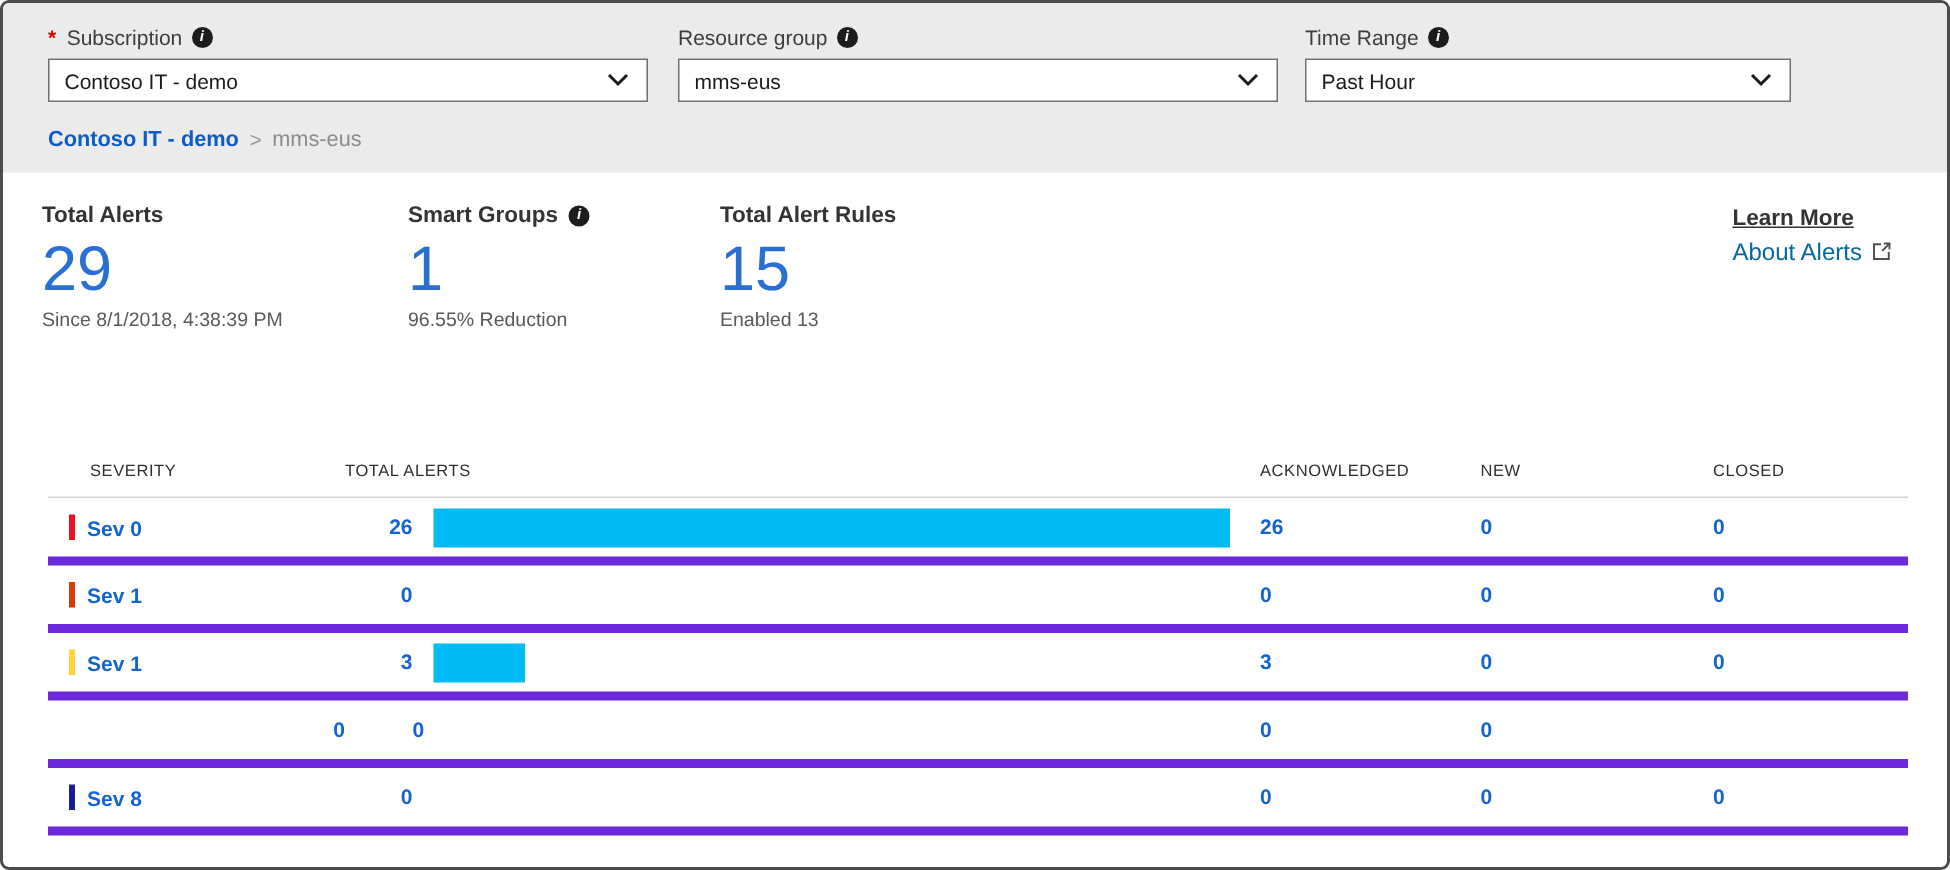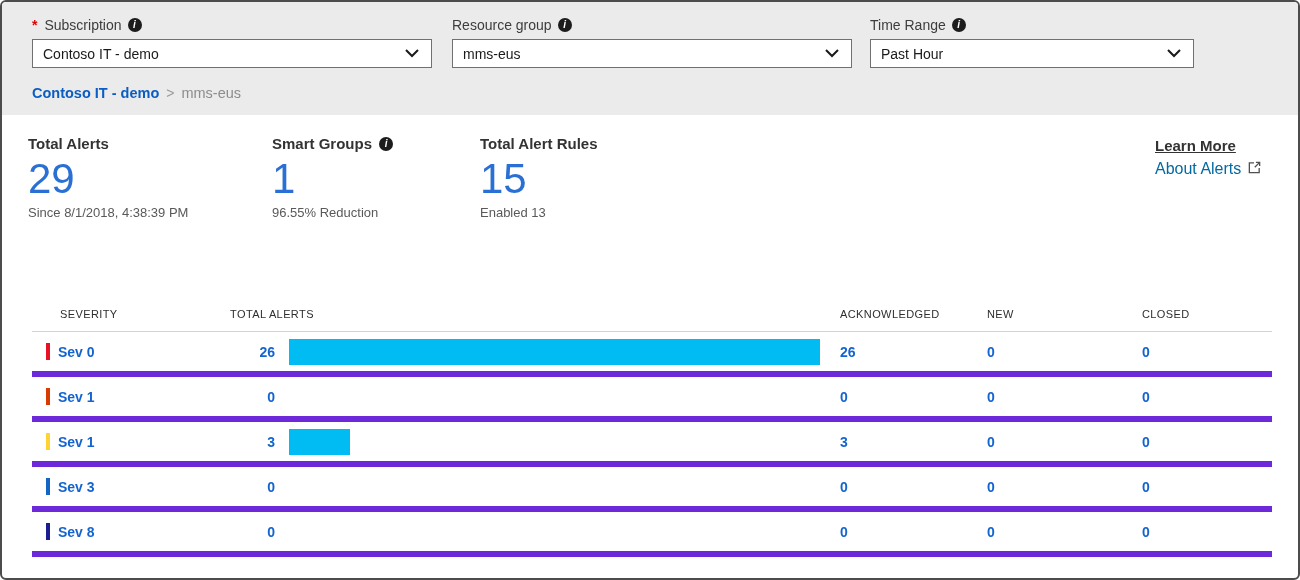--- a/index.html
+++ b/index.html
@@ -219,24 +219,20 @@
       <div class="num-cell"><a class="blue-link">3</a></div>
       <div class="bar-cell">
           <div class="bar" style="background: rgb(0, 188, 242); width: 61px;"></div>
         </div>
       <div><a class="blue-link">3</a></div>
       <div><a class="blue-link">0</a></div>
       <div><a class="blue-link">0</a></div>
     </div>
 
     <div class="trow">
-      <div class="sev-cell">
-        <span class="sev-marker" style="background: rgb(20, 100, 196);"></span>
-        <a class="blue-link">Sev 3</a>
-      </div>
       <div class="num-cell"><a class="blue-link">0</a></div>
       <div class="bar-cell"></div>
       <div><a class="blue-link">0</a></div>
       <div><a class="blue-link">0</a></div>
       <div><a class="blue-link">0</a></div>
     </div>
 
     <div class="trow">
       <div class="sev-cell">
         <span class="sev-marker" style="background: rgb(27, 30, 143);"></span>

